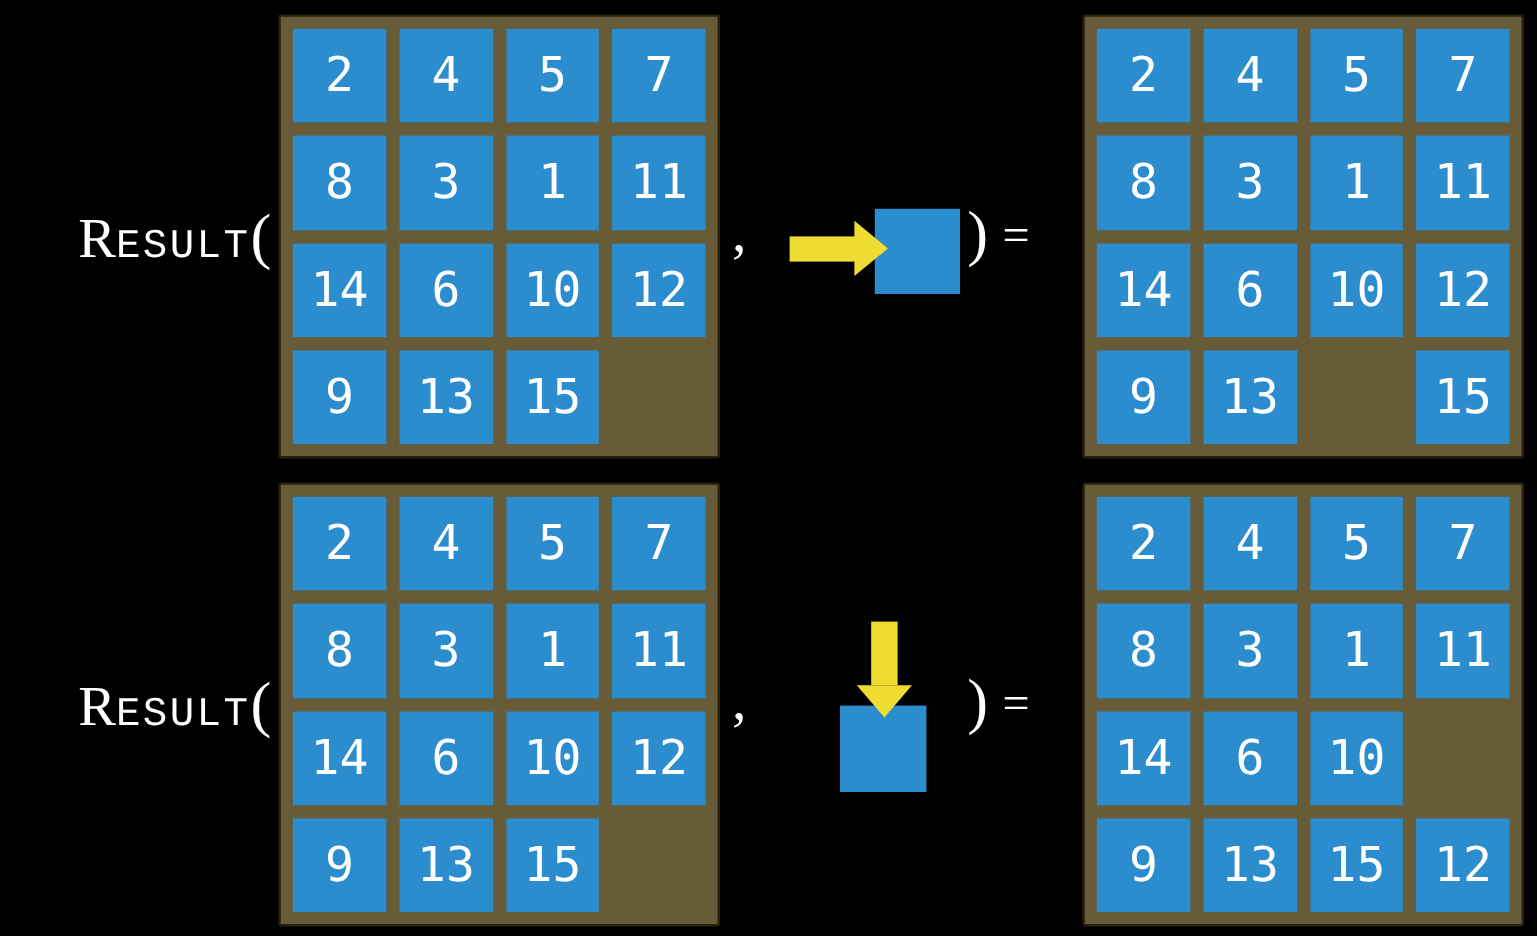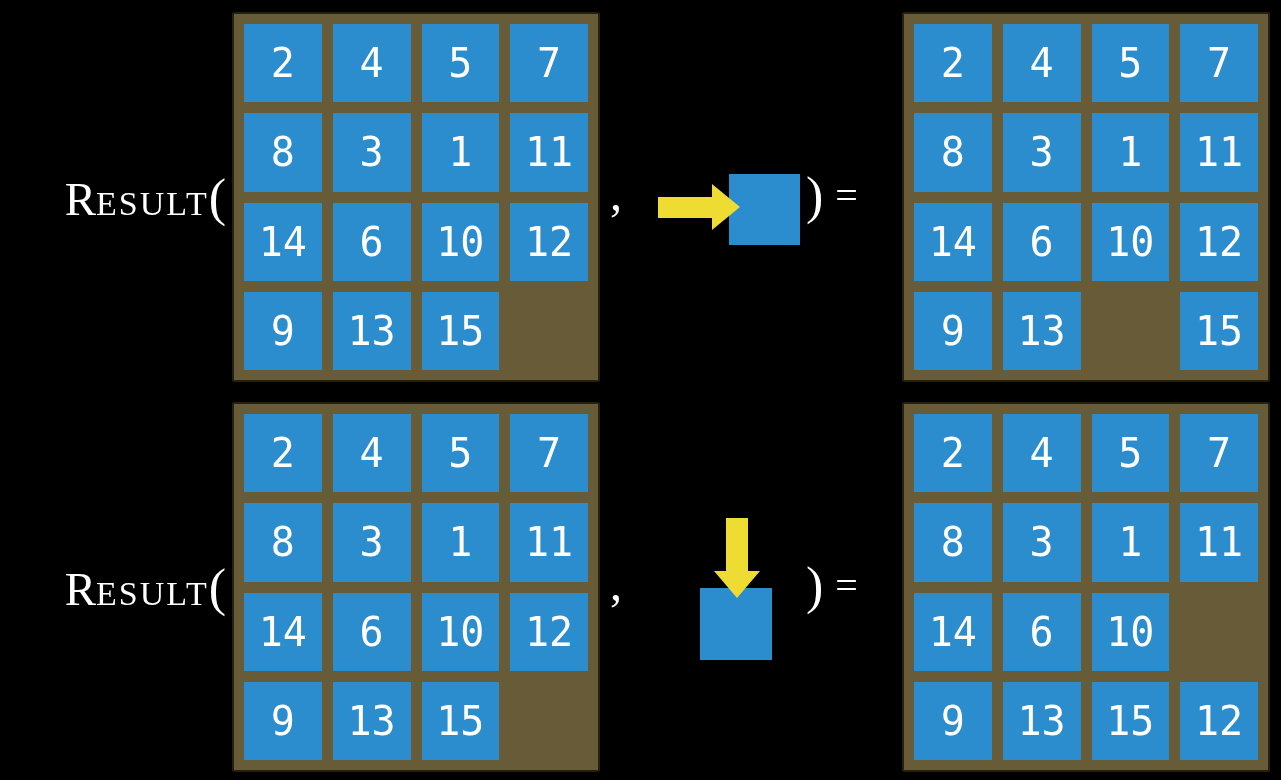--- a/index.html
+++ b/index.html
@@ -18,21 +18,21 @@
   .row{position:absolute;left:0;width:1281px;height:390px;}
   .row-1{top:0;}
   .row-2{top:390px;}
 
   
   .func-label{
     position:absolute;left:0;top:168px;width:226px;text-align:right;
     color:var(--text-white);white-space:nowrap;
   }
   .func-label .cap{font-size:47px;line-height:1;}
-  .func-label .smallcaps{font-size:34px;letter-spacing:2px;}
+  .func-label .smallcaps{font-size:34px;letter-spacing:2px;font-family:Liberation Mono, monospace;}
   .func-label .open-paren{font-size:52px;letter-spacing:0;}
 
   
   .board{
     position:absolute;top:12px;width:368px;height:370px;box-sizing:border-box;
     background:var(--board);border:2px solid var(--board-border);border-radius:2px;
     padding:10px;display:grid;grid-template-columns:repeat(4,1fr);
     grid-template-rows:repeat(4,1fr);gap:11px;
   }
   .board.left{left:232px;}

